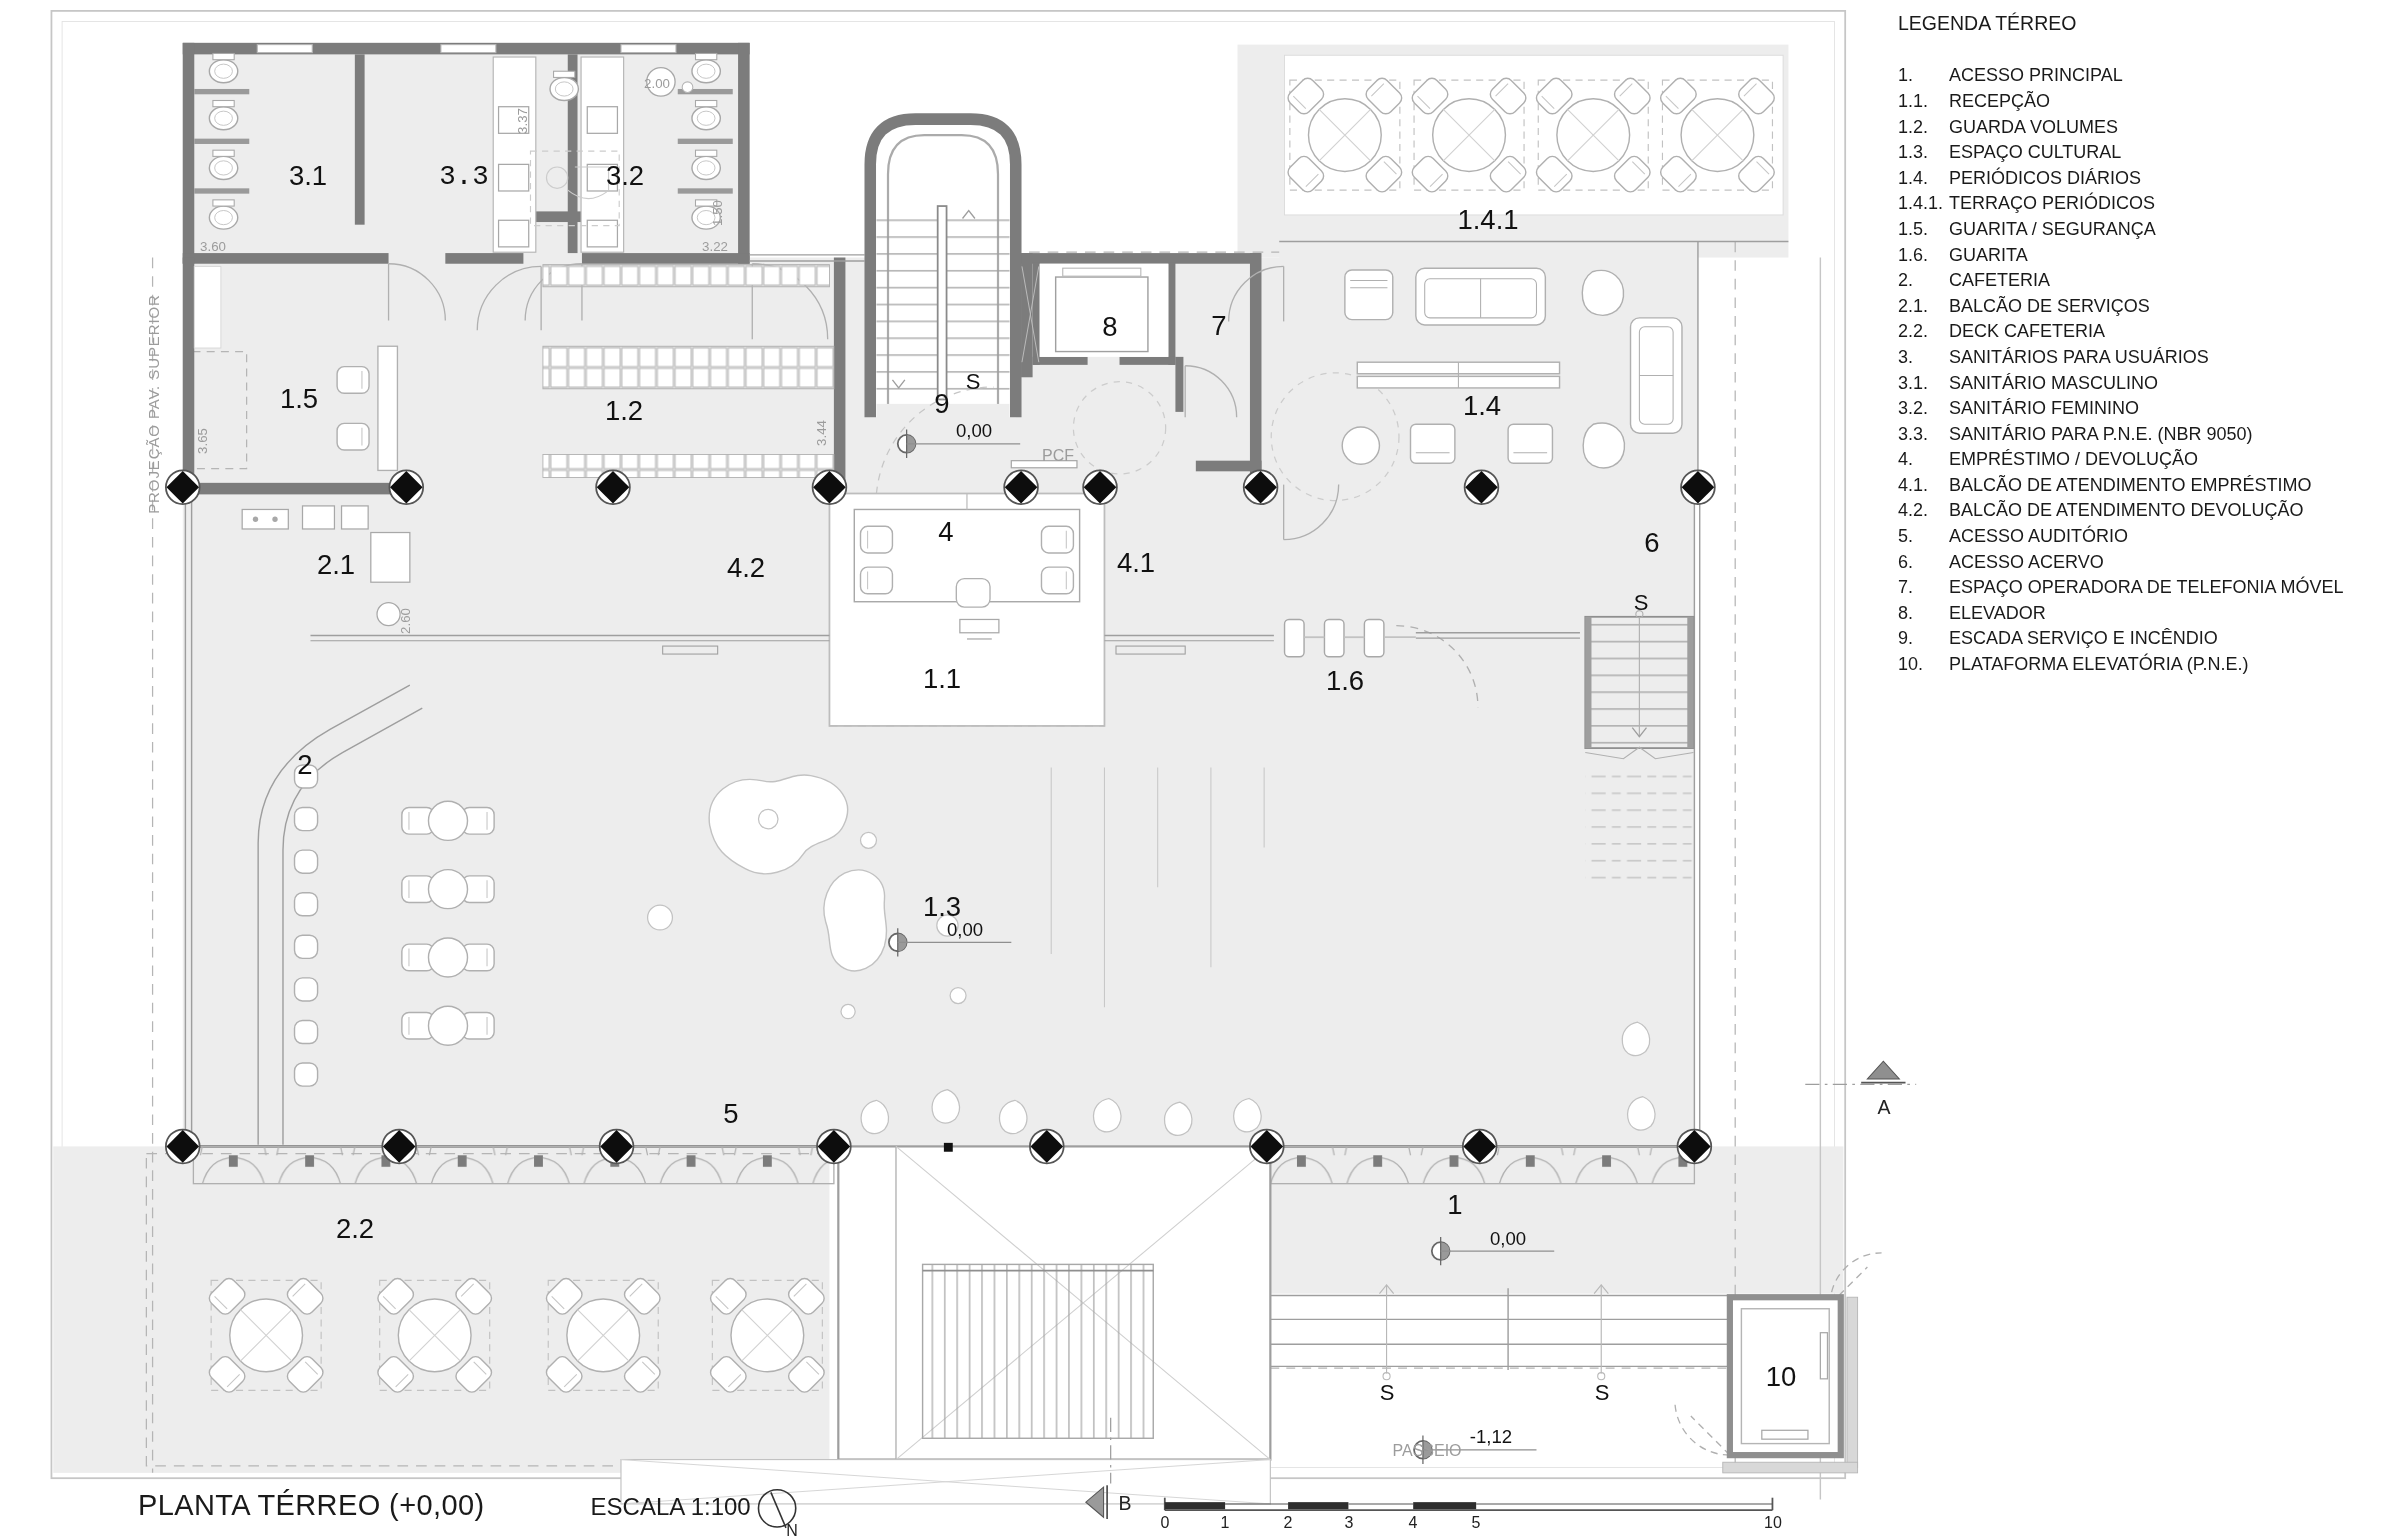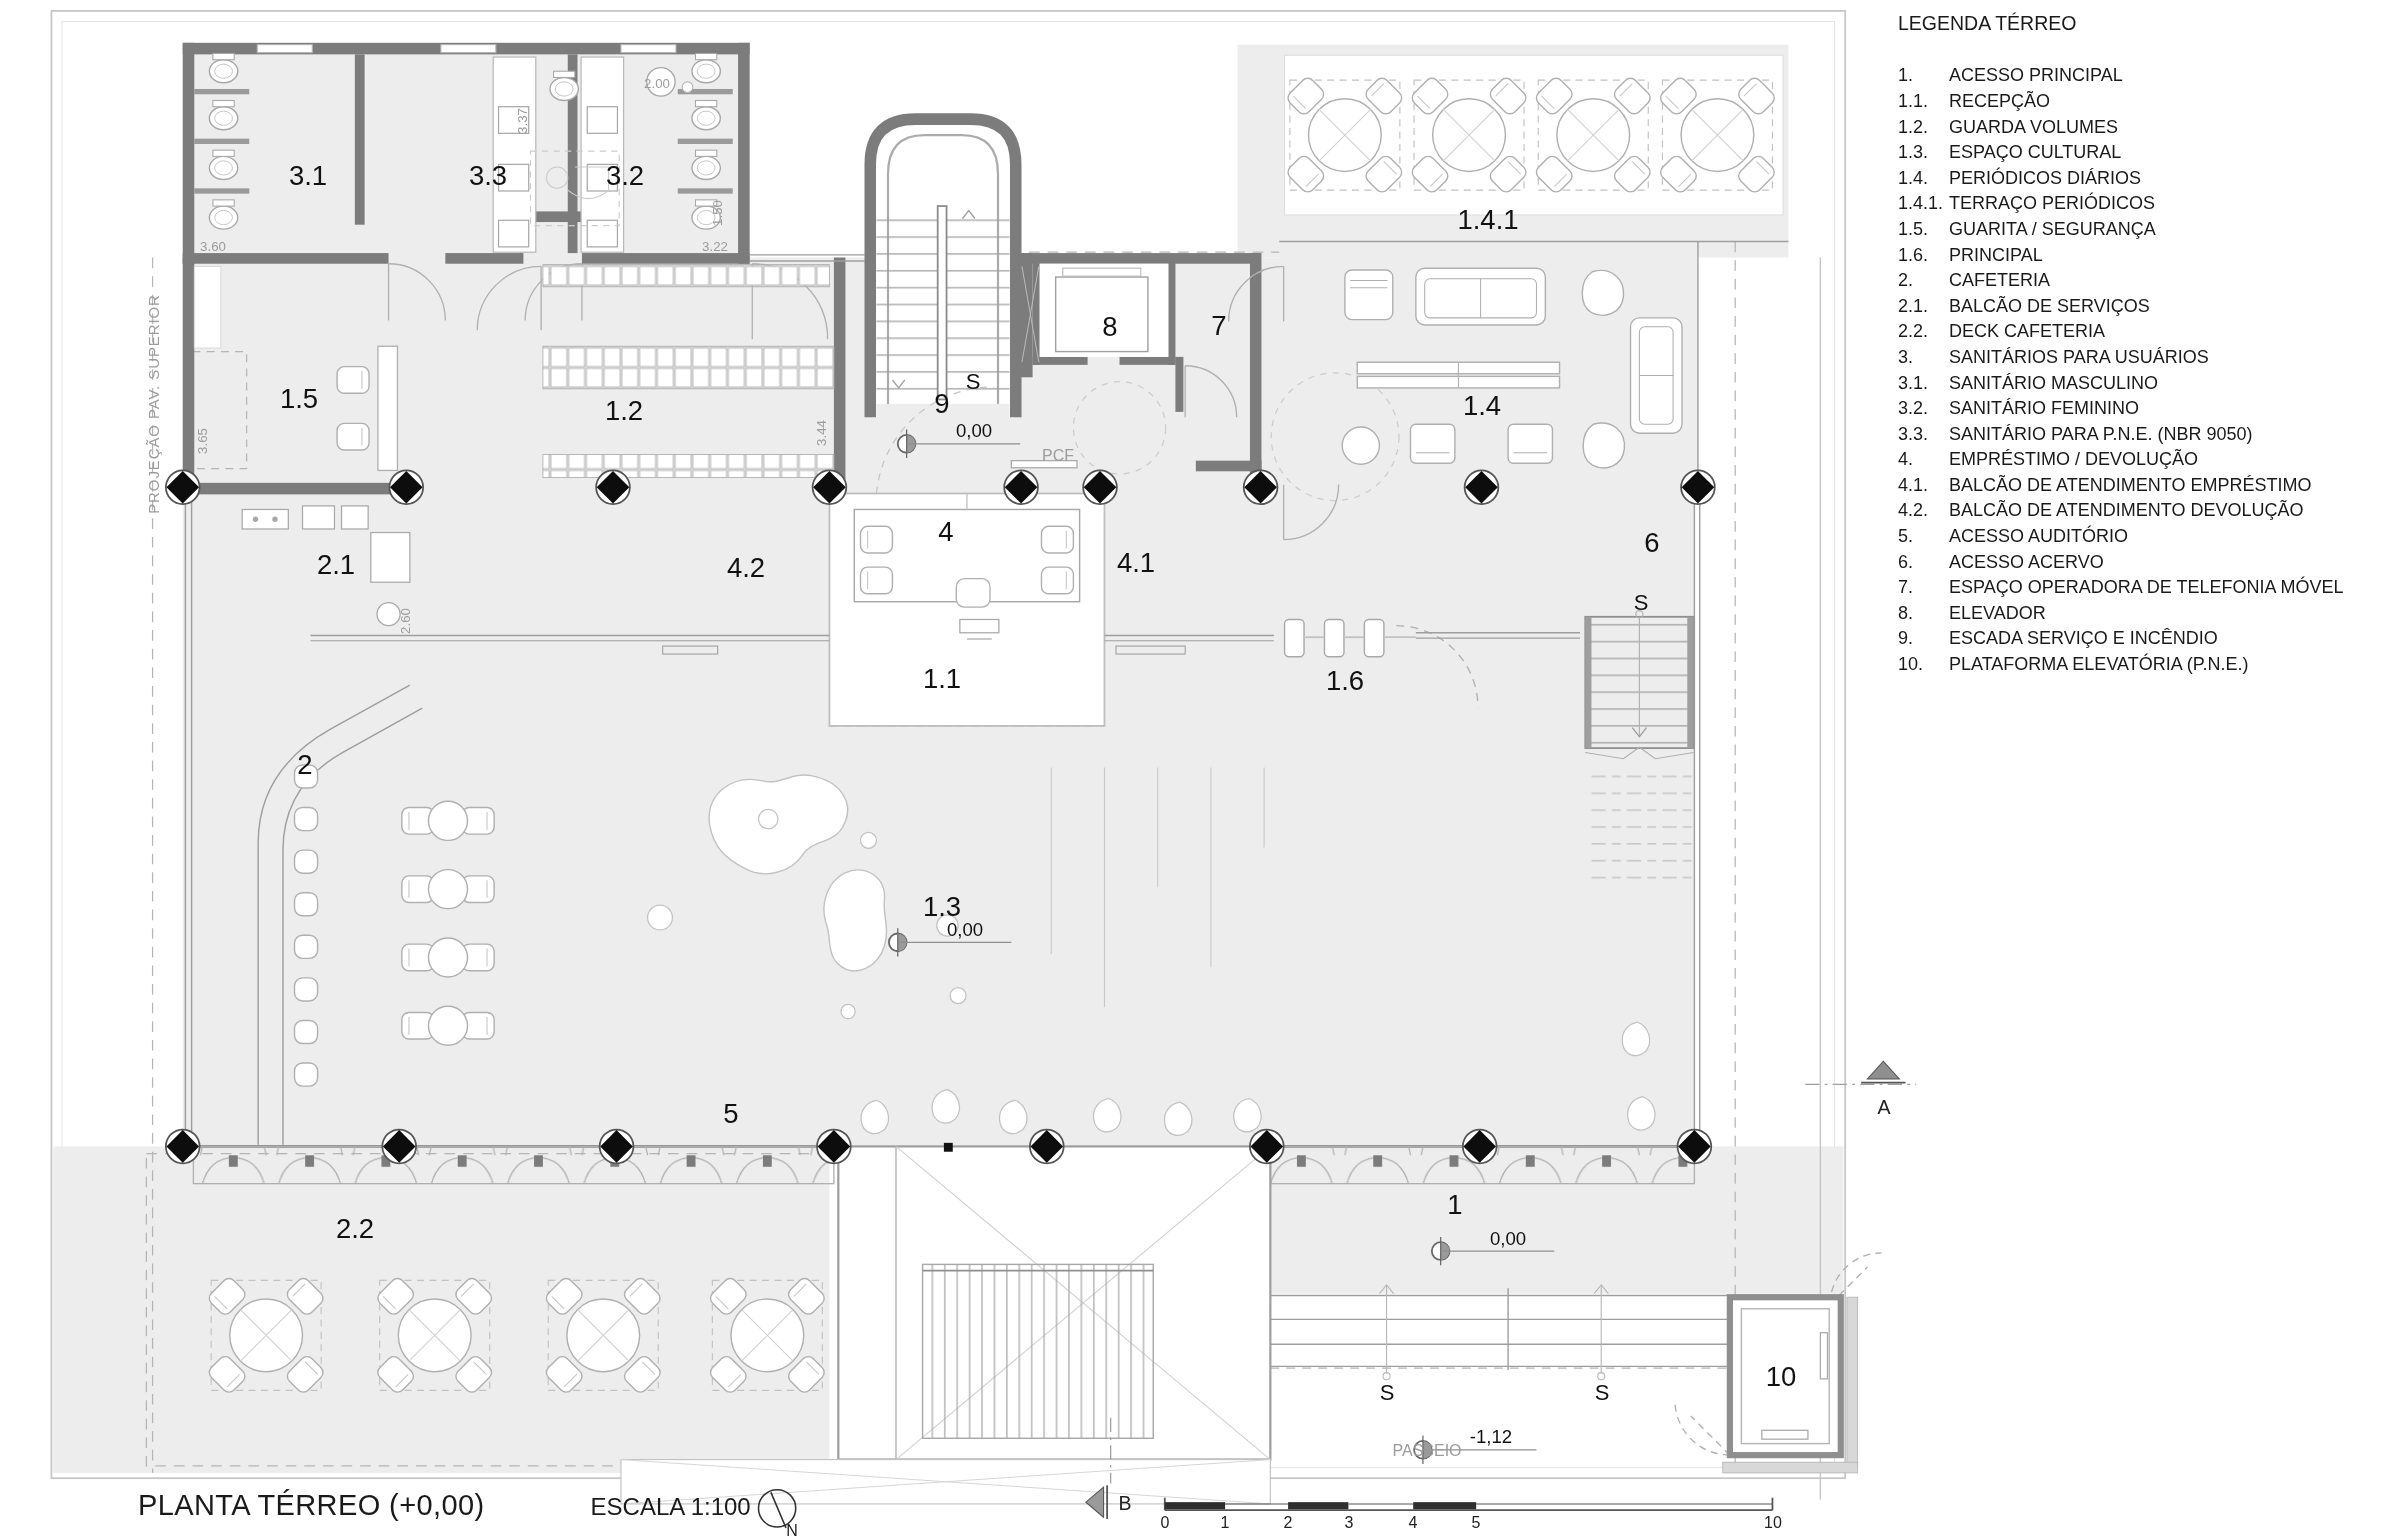--- a/index.html
+++ b/index.html
@@ -472,21 +472,21 @@
   </g>
 
   <g>
     <circle cx="876" cy="1700" r="21" fill="none" stroke="#333" stroke-width="1.8"></circle>
     <line x1="869" y1="1682" x2="886" y2="1722" stroke="#333" stroke-width="1.8"></line>
   </g>
 </svg>
 
 <div id="labels-layer">
       <div class="plan-lbl" style="left: 308px; top: 176px;">3.1</div>
-      <div class="plan-lbl" style="left: 488px; top: 176px;">3.3</div>
+      <div class="plan-lbl" style="left: 464px; top: 176px; font-family: Liberation Mono, monospace;">3.3</div>
       <div class="plan-lbl" style="left: 625px; top: 176px;">3.2</div>
       <div class="plan-lbl" style="left: 1488px; top: 220px;">1.4.1</div>
       <div class="plan-lbl" style="left: 299px; top: 399px;">1.5</div>
       <div class="plan-lbl" style="left: 624px; top: 411px;">1.2</div>
       <div class="plan-lbl" style="left: 942px; top: 404px;">9</div>
       <div class="plan-lbl" style="left: 1110px; top: 327px;">8</div>
       <div class="plan-lbl" style="left: 1219px; top: 326px;">7</div>
       <div class="plan-lbl" style="left: 1482px; top: 406px;">1.4</div>
       <div class="plan-lbl" style="left: 300px; top: 565px; margin-left: 36px;">2.1</div>
       <div class="plan-lbl" style="left: 746px; top: 568px;">4.2</div>
@@ -558,21 +558,21 @@
         <div class="legend-row">
           <span class="legend-num">1.4.1.</span>
           <span class="legend-label">TERRAÇO PERIÓDICOS</span>
         </div>
         <div class="legend-row">
           <span class="legend-num">1.5.</span>
           <span class="legend-label">GUARITA / SEGURANÇA</span>
         </div>
         <div class="legend-row">
           <span class="legend-num">1.6.</span>
-          <span class="legend-label">PRINCIPAL</span>
+          <span class="legend-label">GUARITA</span>
         </div>
         <div class="legend-row">
           <span class="legend-num">2.</span>
           <span class="legend-label">CAFETERIA</span>
         </div>
         <div class="legend-row">
           <span class="legend-num">2.1.</span>
           <span class="legend-label">BALCÃO DE SERVIÇOS</span>
         </div>
         <div class="legend-row">

